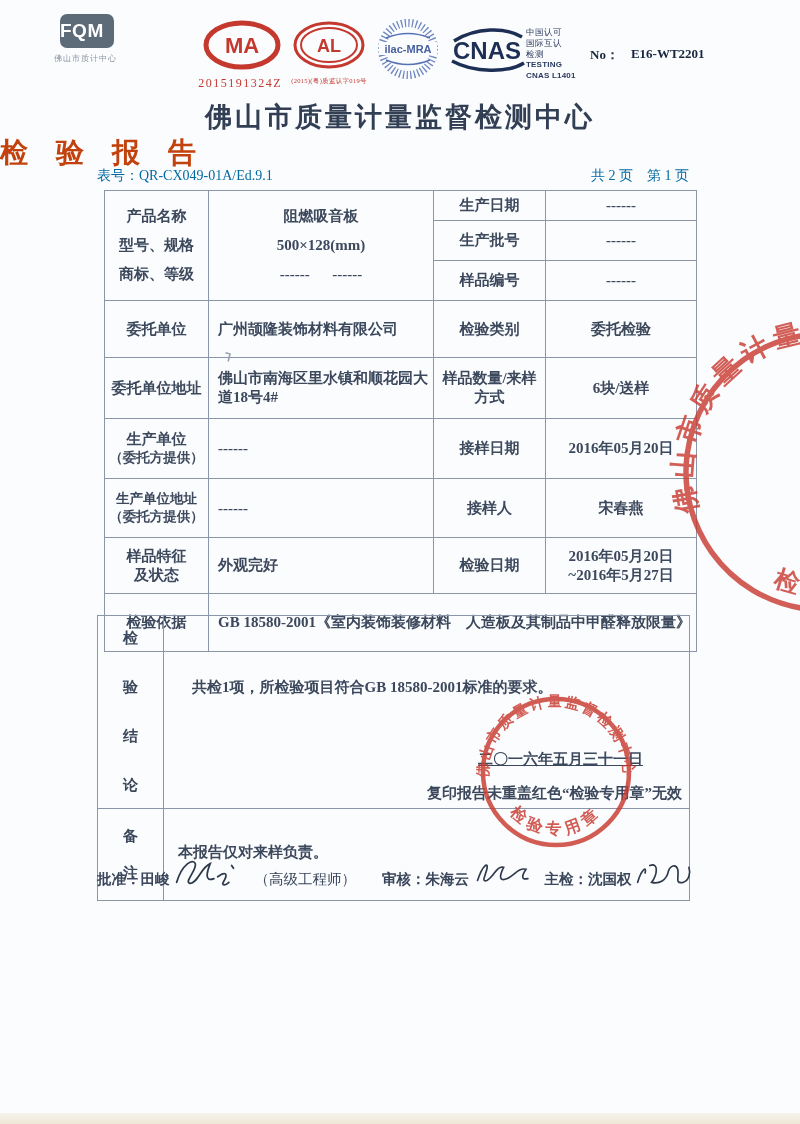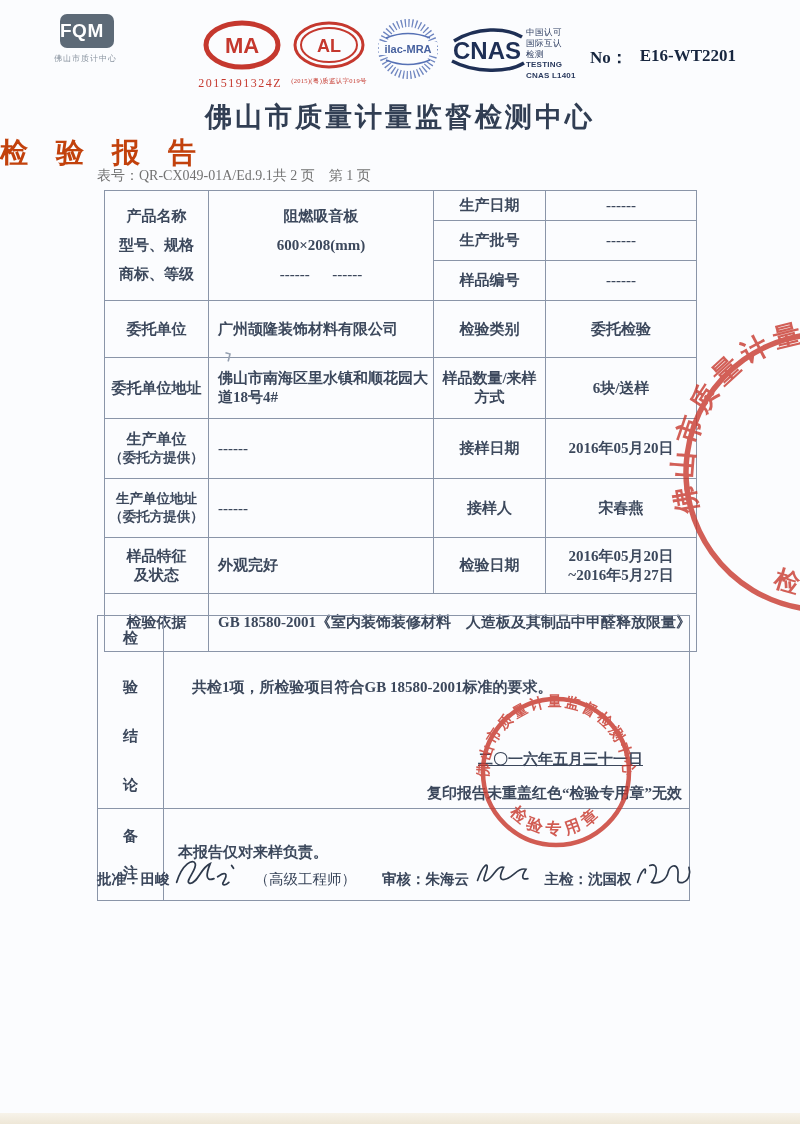--- a/index.html
+++ b/index.html
@@ -22,26 +22,26 @@
 
   .cal{left:290px;top:20px;width:78px;text-align:center;}
   .cal-cap{color:#c5382e;font-size:6.5px;margin-top:3px;white-space:nowrap;letter-spacing:.3px;}
 
   .ilac{left:372px;top:16px;width:72px;text-align:center;}
 
   .cnas{left:446px;top:24px;}
   .cnas-side{left:526px;top:27px;font-size:8.5px;color:#2a3a5e;line-height:1.3;letter-spacing:.5px;}
   .cnas-side .b{font-family:"Liberation Sans",sans-serif;font-weight:bold;font-size:8px;letter-spacing:.2px;}
 
-  .doc-no{left:590px;top:46px;font-weight:bold;font-size:17px;color:#17263f;display:flex;gap:12px;white-space:nowrap;}
+  .doc-no{left:590px;top:46px;font-weight:bold;font-size:13px;color:#17263f;display:flex;gap:12px;white-space:nowrap;}
 
   
   .title-org{left:0;top:99px;width:100%;text-align:center;font-size:27px;font-weight:bold;letter-spacing:3px;color:#313e53;}
   .title-doc{left:0;top:134px;width:100%;text-align:left;font-size:28px;font-weight:bold;color:#c2410c;}
-  .meta{left:97px;top:167px;width:592px;display:flex;justify-content:flex-start;font-size:14px;color:#737373;}
+  .meta{left:97px;top:167px;width:592px;display:flex;justify-content:space-between;font-size:14px;color:#0369a1;}
 
   
   table{border-collapse:collapse;table-layout:fixed;}
   .tb{left:92px;top:190px;width:592px;margin-left:12px;}
   .tb2{left:97px;top:615px;width:592px;}
   td{border:1px solid #8a95a8;font-size:15px;font-weight:bold;color:#3c485c;
      text-align:center;vertical-align:middle;padding:2px 4px;overflow:hidden;}
   td.left{text-align:left;padding-left:9px;}
   .lines{line-height:1.95;}
   .pre{white-space:pre;}
@@ -146,21 +146,21 @@
       </colgroup>
     <tbody>
         <tr>
       <td rowspan="3" style="height:105px" class="lines">
         <span>产品名称</span><br>
         <span>型号、规格</span><br>
         <span>商标、等级</span>
       </td>
       <td rowspan="3" class="lines">
         <span>阻燃吸音板</span><br>
-        <span>600×208(mm)</span><br>
+        <span>500×128(mm)</span><br>
         <span class="pre">------      ------</span>
       </td>
       <td>生产日期</td>
       <td>------</td>
     </tr>
     <tr>
       <td style="height:35px">生产批号</td>
       <td>------</td>
     </tr>
     <tr>

